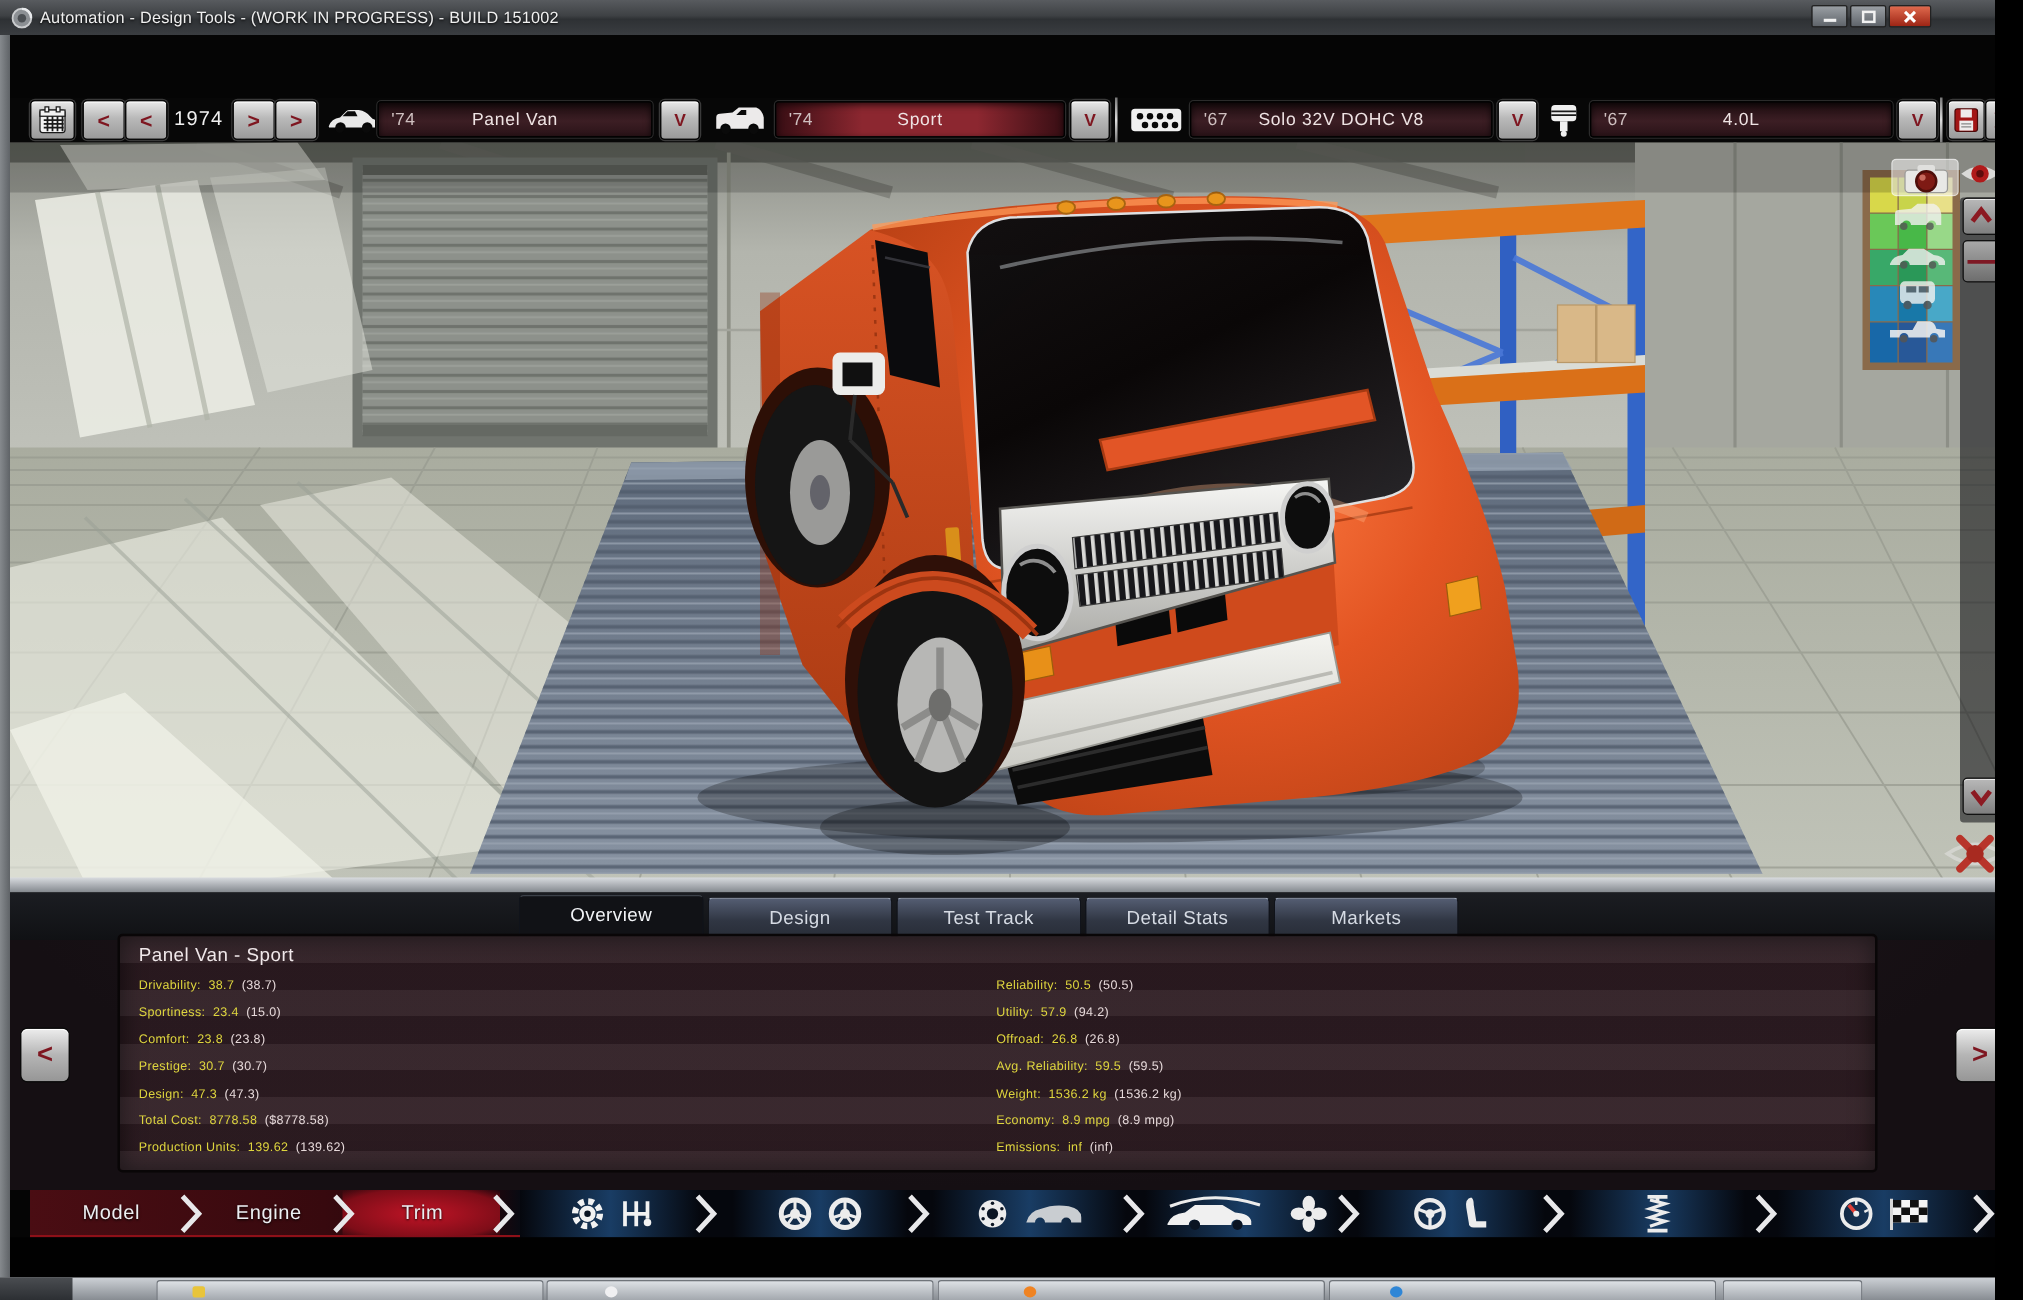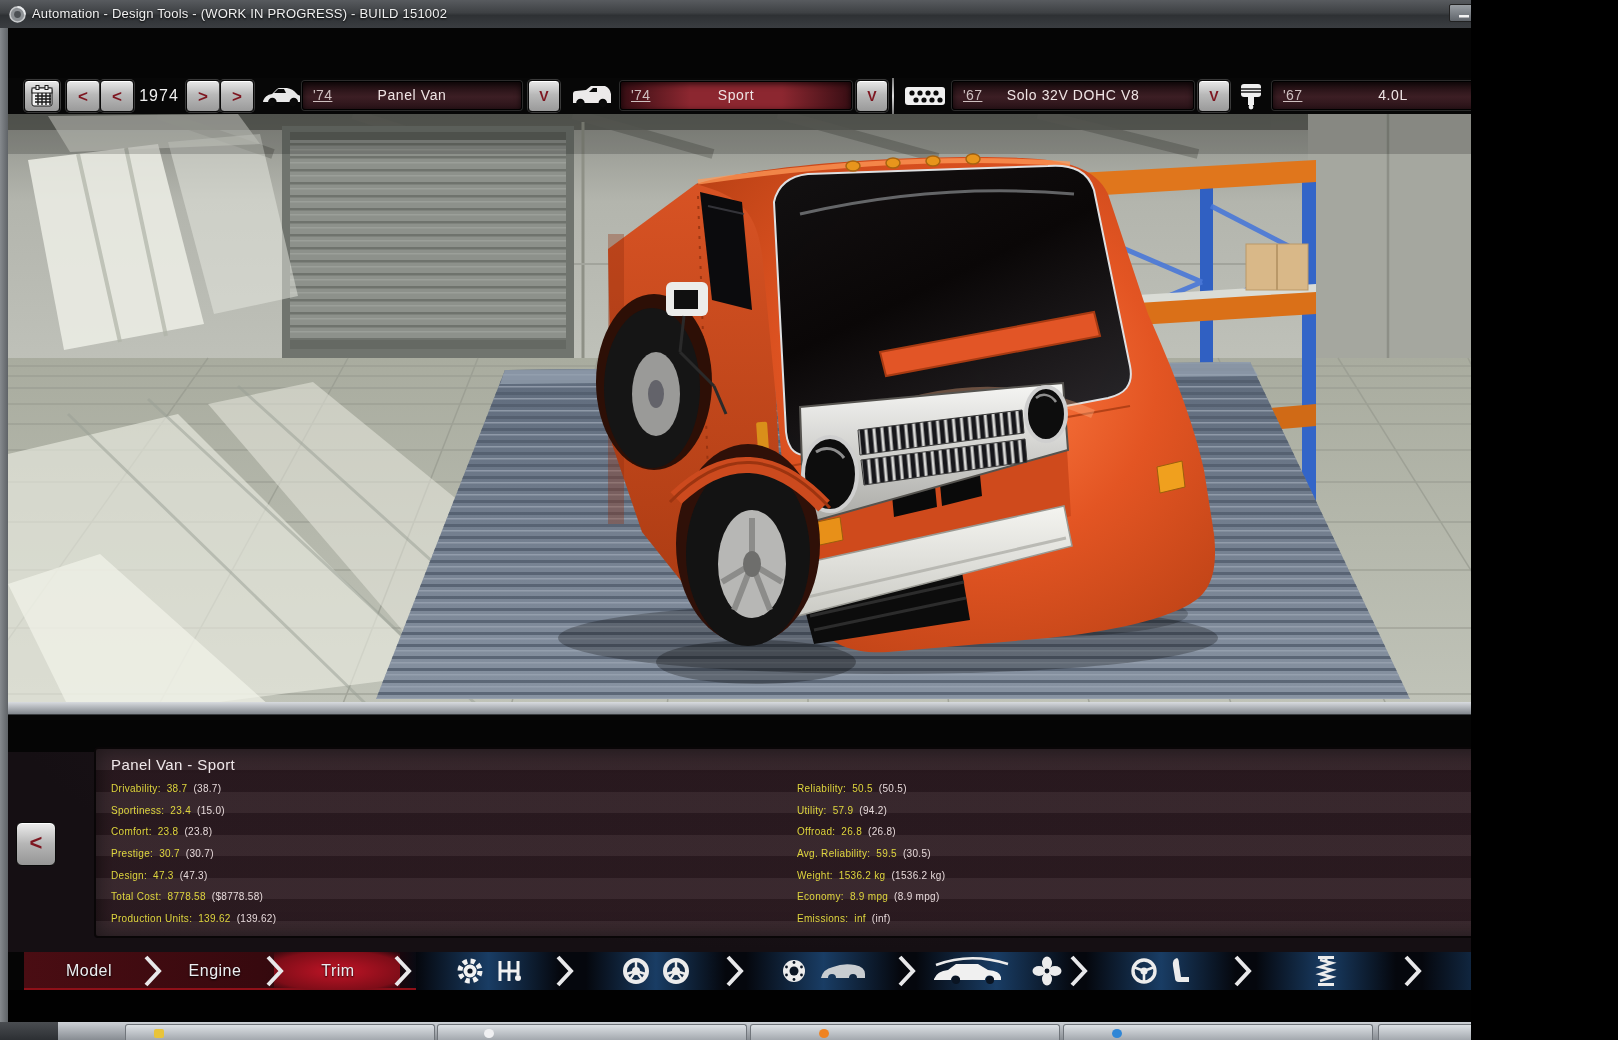--- a/index.html
+++ b/index.html
@@ -1,16 +1,16 @@
 <!DOCTYPE html>
 <html><head>
 <meta charset="utf-8">
 <style>
   html,body{margin:0;padding:0;background:#000;}
-  #screen{position:relative;width:1471px;height:1040px;overflow:hidden;
+  #screen{position:relative;width:1596px;height:1040px;overflow:hidden;
     font-family:"Liberation Sans","DejaVu Sans",sans-serif;background:#000;}
   .abs{position:absolute;}
 
   
   #titlebar{left:0;top:0;width:1618px;height:28px;
     background:linear-gradient(#585b5f,#3e4144 45%,#2e3134 55%,#3a3d41);
     border-bottom:1px solid #17181a;}
   #titlebar .title{position:absolute;left:32px;top:6px;font-size:13px;color:#f0f0f0;
     text-shadow:0 1px 2px #000;letter-spacing:.2px;white-space:nowrap;}
   .winbtn{position:absolute;top:4px;height:18px;border:1px solid #222;border-radius:2px;
@@ -27,21 +27,21 @@
     border-bottom:1px solid #3c3c3c;}
   .tbtn{position:absolute;top:2px;height:30px;border-radius:4px;border:1px solid #0a0a0a;
     background:linear-gradient(#e9e9e9,#b9b9b9 45%,#9a9a9a);
     box-shadow:inset 0 1px 0 #fff,0 0 0 1px #3a3a3a;cursor:pointer;
     display:flex;align-items:center;justify-content:center;}
   .tbtn .glyph{color:#7e1620;font-weight:bold;font-size:17px;line-height:1;}
   .tfield{position:absolute;top:3px;height:27px;border-radius:3px;border:1px solid #000;
     background:linear-gradient(#1d0d10,#3c1e24 55%,#2a1318);
     box-shadow:inset 0 2px 6px rgba(0,0,0,.7),0 0 0 1px #2b2b2b;}
   .tfield.sel{background:linear-gradient(90deg,#380e14,#8c2730 30%,#8c2730 70%,#380e14);}
-  .tfield .yr{position:absolute;left:10px;top:5px;font-size:14px;color:#cfc0c0;letter-spacing:.4px;text-decoration:underline;}
+  .tfield .yr{position:absolute;left:10px;top:5px;font-size:14px;color:#cfc0c0;letter-spacing:.4px;}
   .tfield .nm{position:absolute;left:0;right:0;top:5px;text-align:center;font-size:14px;
     color:#efe4e4;letter-spacing:.6px;}
   .ticon{position:absolute;top:5px;}
   .tsep{position:absolute;top:0;width:2px;height:36px;background:linear-gradient(#777,#ddd,#777);}
 
   
   #viewport{left:8px;top:114px;width:1602px;height:592px;cursor:grab;}
   .ovl{position:absolute;box-sizing:border-box;}
   .uibtn{background:rgba(245,245,245,.55);border-radius:4px;border:1px solid rgba(255,255,255,.5);}
   #scrolltrack{left:1568px;top:158px;width:34px;height:500px;background:rgba(8,8,12,.55);border-radius:3px;}
@@ -548,39 +548,46 @@
   </div>
   <div class="abs ovl" style="left:1552px;top:664px;width:56px;height:38px;">
     <svg width="56" height="38">
       <path d="M6 19 Q28 4 50 19 Q28 34 6 19 Z" fill="none" stroke="#d8d8d4" stroke-width="3" opacity=".8"></path>
       <path d="M16 7 L40 31 M40 7 L16 31" stroke="#b8342a" stroke-width="6" stroke-linecap="round"></path>
       <circle cx="28" cy="19" r="7" fill="#a82a20"></circle>
     </svg>
   </div>
 
   <div class="abs" id="pretab"></div>
+  <div class="abs" id="tabbar">
+    <div class="tab active" style="left:407px;">Overview</div>
+    <div class="tab" style="left:558px;">Design</div>
+    <div class="tab" style="left:709px;">Test Track</div>
+    <div class="tab" style="left:860px;">Detail Stats</div>
+    <div class="tab" style="left:1011px;">Markets</div>
+  </div>
 
   <div class="abs" id="statsbg"></div>
   <div class="abs" id="statspanel">
     <div class="stripes"></div>
     <div id="stats-title">Panel Van - Sport</div>
     <div class="statcol" id="statcol-left">
       <div class="stat-row"><span class="sl">Drivability:</span><span class="sv">38.7</span><span class="sp">(38.7)</span></div>
       <div class="stat-row"><span class="sl">Sportiness:</span><span class="sv">23.4</span><span class="sp">(15.0)</span></div>
       <div class="stat-row"><span class="sl">Comfort:</span><span class="sv">23.8</span><span class="sp">(23.8)</span></div>
       <div class="stat-row"><span class="sl">Prestige:</span><span class="sv">30.7</span><span class="sp">(30.7)</span></div>
       <div class="stat-row"><span class="sl">Design:</span><span class="sv">47.3</span><span class="sp">(47.3)</span></div>
       <div class="stat-row"><span class="sl">Total Cost:</span><span class="sv">8778.58</span><span class="sp">($8778.58)</span></div>
       <div class="stat-row"><span class="sl">Production Units:</span><span class="sv">139.62</span><span class="sp">(139.62)</span></div>
     </div>
     <div class="statcol" id="statcol-right">
       <div class="stat-row"><span class="sl">Reliability:</span><span class="sv">50.5</span><span class="sp">(50.5)</span></div>
       <div class="stat-row"><span class="sl">Utility:</span><span class="sv">57.9</span><span class="sp">(94.2)</span></div>
       <div class="stat-row"><span class="sl">Offroad:</span><span class="sv">26.8</span><span class="sp">(26.8)</span></div>
-      <div class="stat-row"><span class="sl">Avg. Reliability:</span><span class="sv">59.5</span><span class="sp">(30.5)</span></div>
+      <div class="stat-row"><span class="sl">Avg. Reliability:</span><span class="sv">59.5</span><span class="sp">(59.5)</span></div>
       <div class="stat-row"><span class="sl">Weight:</span><span class="sv">1536.2 kg</span><span class="sp">(1536.2 kg)</span></div>
       <div class="stat-row"><span class="sl">Economy:</span><span class="sv">8.9 mpg</span><span class="sp">(8.9 mpg)</span></div>
       <div class="stat-row"><span class="sl">Emissions:</span><span class="sv">inf</span><span class="sp">(inf)</span></div>
     </div>
   </div>
   <div class="abs panelnav" style="left:16px;top:822px;">&lt;</div>
   <div class="abs panelnav" style="left:1564px;top:822px;">&gt;</div>
 
   <div class="abs" id="navbar">
     <div id="nav-redzone"></div>

